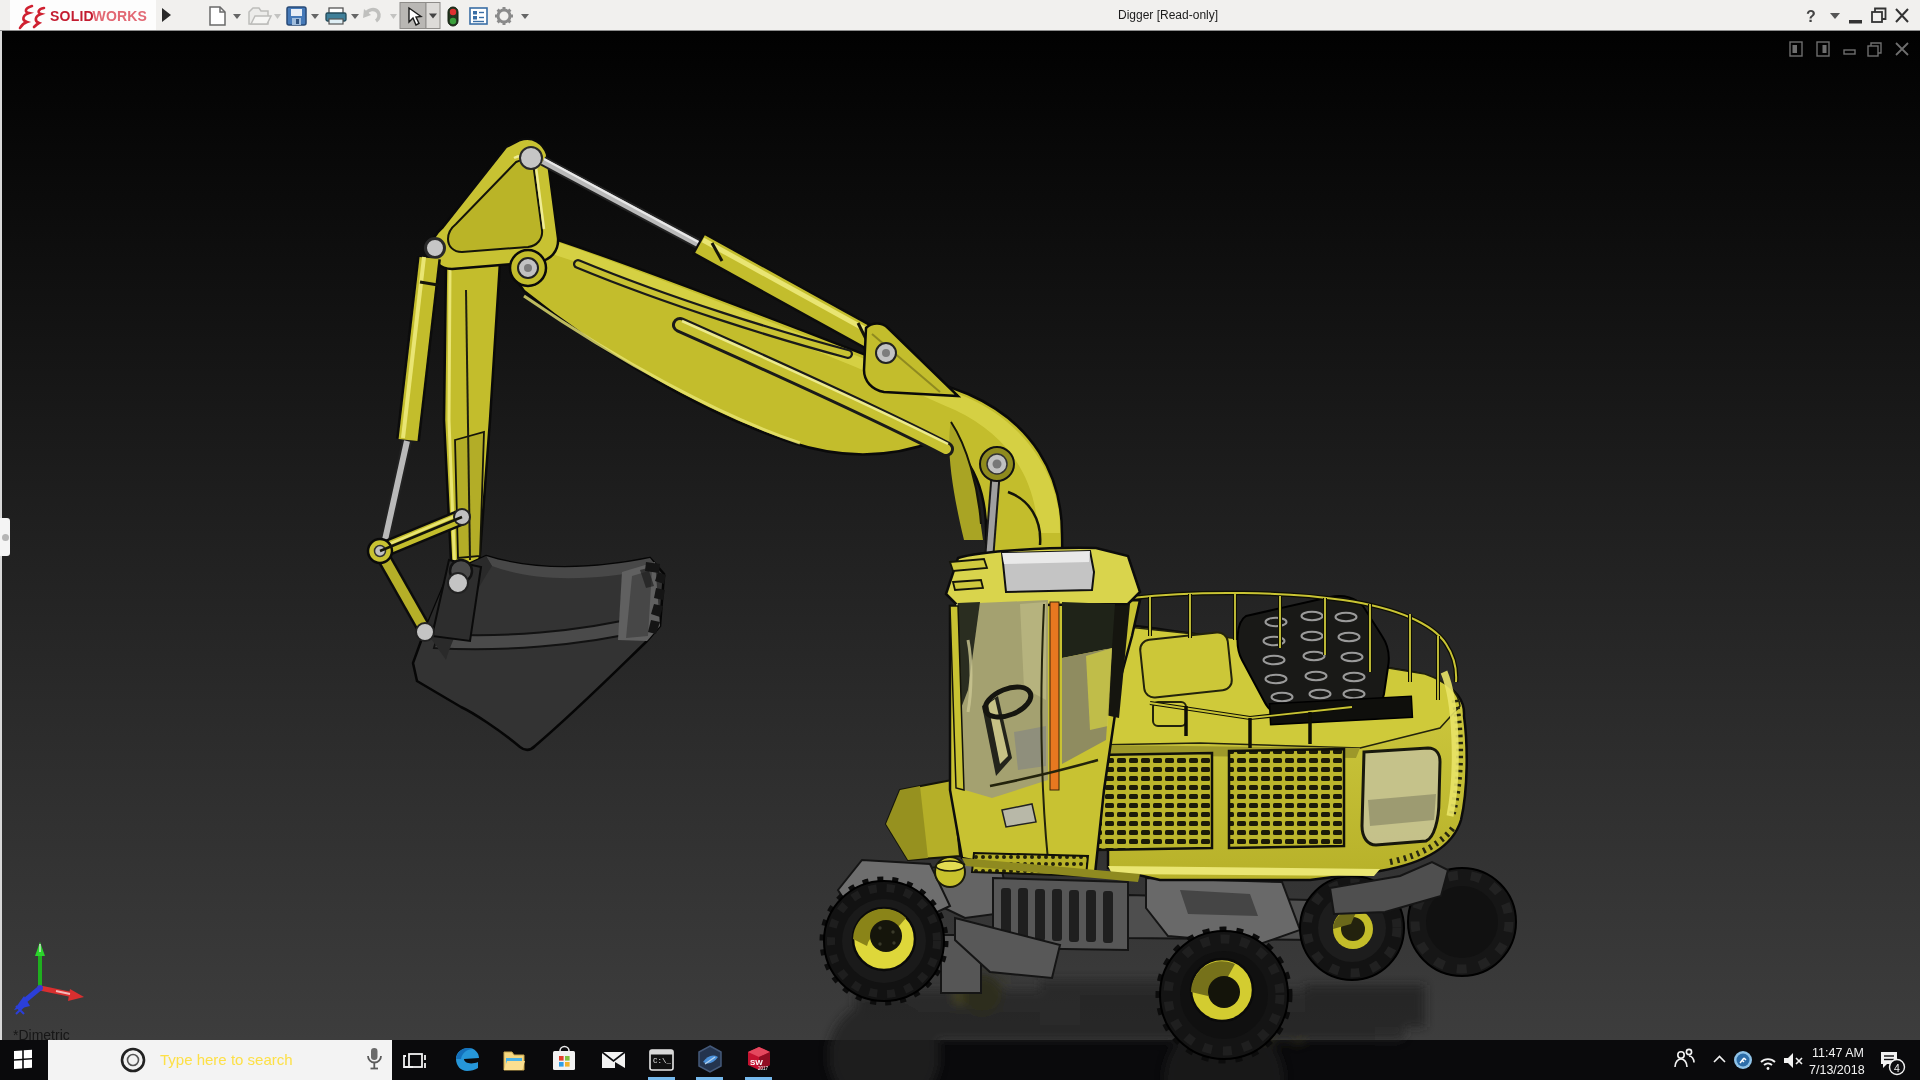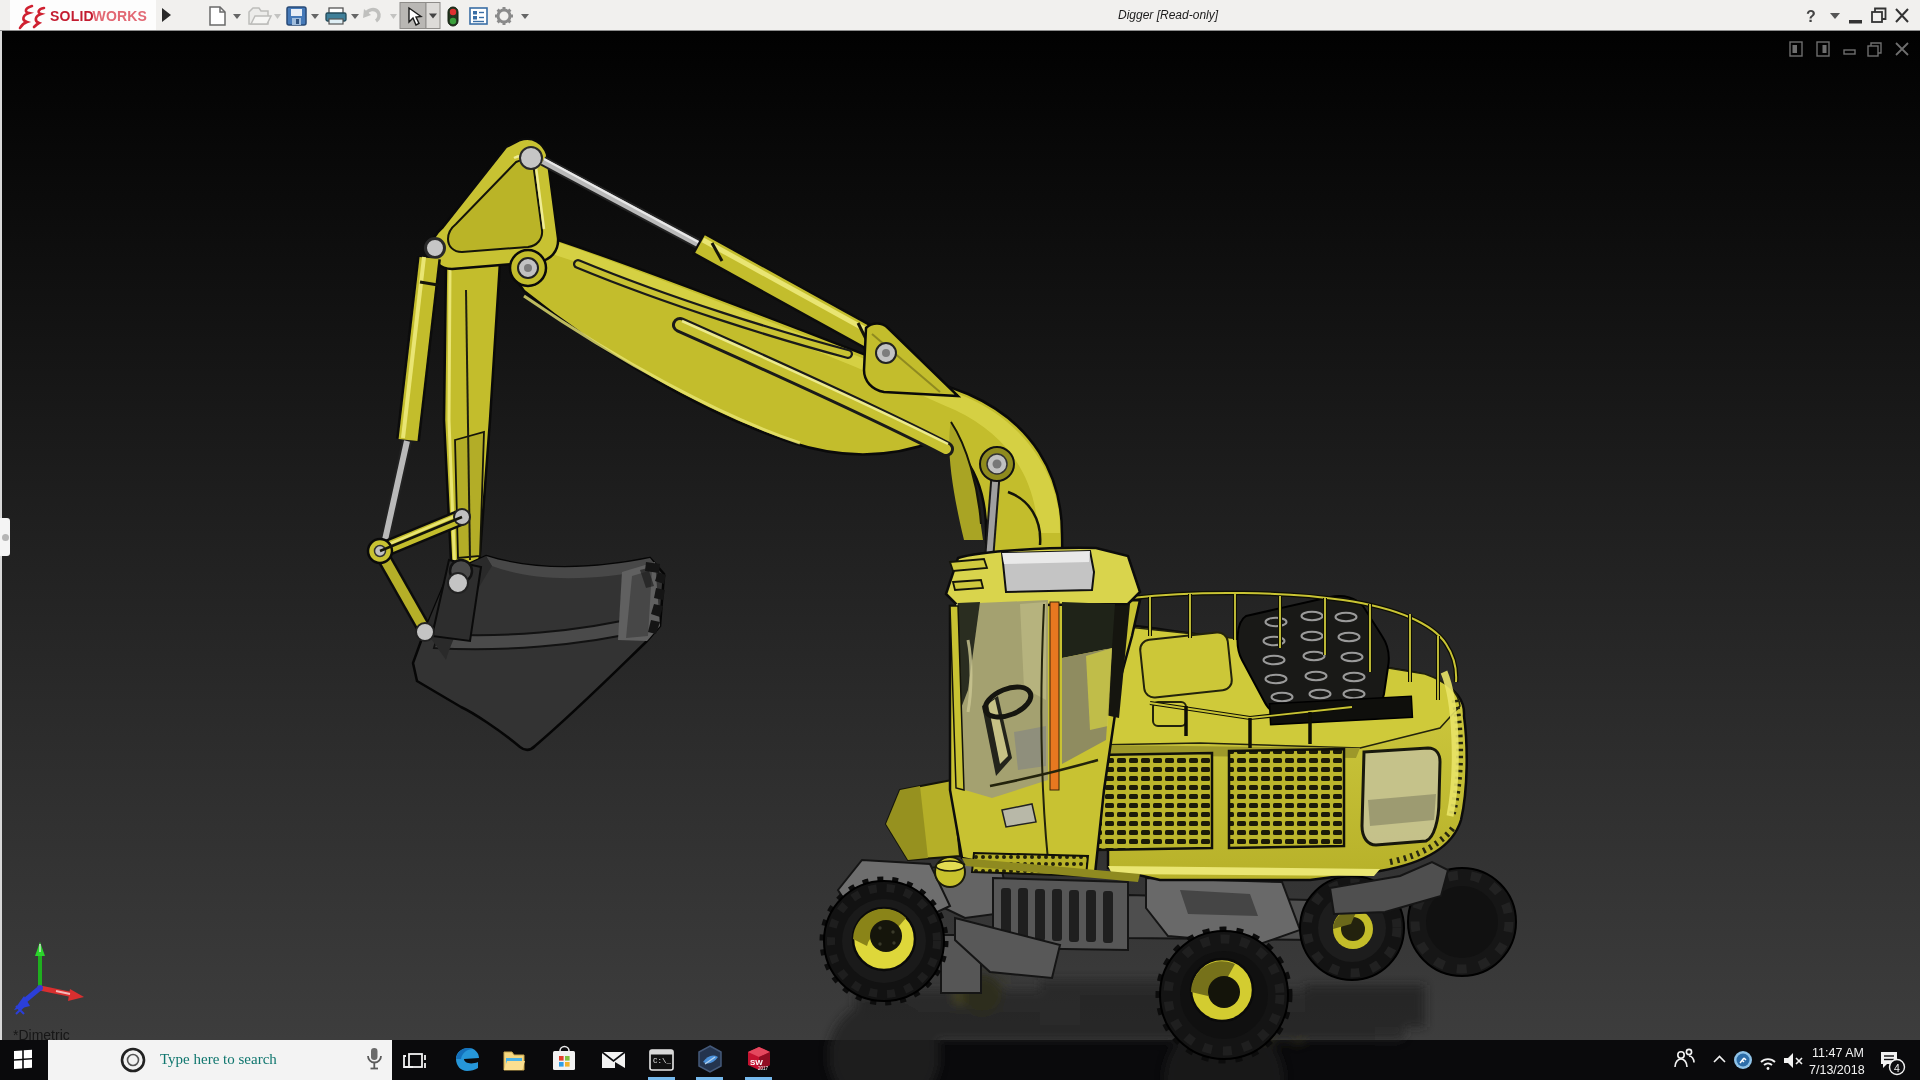--- a/index.html
+++ b/index.html
@@ -7,22 +7,22 @@
   body{font-family:"Liberation Sans", sans-serif;}
   #titlebar{position:absolute;left:0;top:0;width:1920px;height:30px;background:#f1f0ee;}
   #tbline{position:absolute;left:0;top:30px;width:1920px;height:1px;background:#8c8c8c;}
   #viewport{position:absolute;left:0;top:31px;width:1920px;height:1009px;
     background:linear-gradient(to bottom,#010101 0%,#0c0c0c 18%,#1d1d1d 45%,#2c2c2c 70%,#3d3d3d 100%);}
   #vpleft{position:absolute;left:0;top:31px;width:2px;height:1009px;background:#d8d8d8;}
   #vptab{position:absolute;left:0;top:518px;width:10px;height:38px;background:#f4f4f4;border-radius:0 3px 3px 0;}
   #vptab .dot{position:absolute;left:2px;top:16px;width:7px;height:7px;border-radius:50%;background:#b5b5b5;}
   #taskbar{position:absolute;left:0;top:1040px;width:1920px;height:40px;background:#0a0a0c;}
   #searchbox{position:absolute;left:48px;top:1040px;width:344px;height:40px;background:#f3f3f3;}
-  #searchtext{position:absolute;left:160px;top:1051px;font-size:15px;color:#0f766e;font-family:Liberation Serif, serif;}
-  #title{position:absolute;top:8px;left:1118px;font-size:12px;color:#1c1c1c;font-style:italic;}
+  #searchtext{position:absolute;left:160px;top:1051px;font-size:15px;color:#fde047;}
+  #title{position:absolute;top:8px;left:1118px;font-size:12px;color:#1c1c1c;}
   svg{position:absolute;left:0;top:0;}
 </style>
 </head>
 <body>
 <div id="viewport"></div>
 <div id="vpleft"></div>
 <div id="vptab">
     <div class="dot"></div>
   </div>
 <div id="titlebar"></div>

